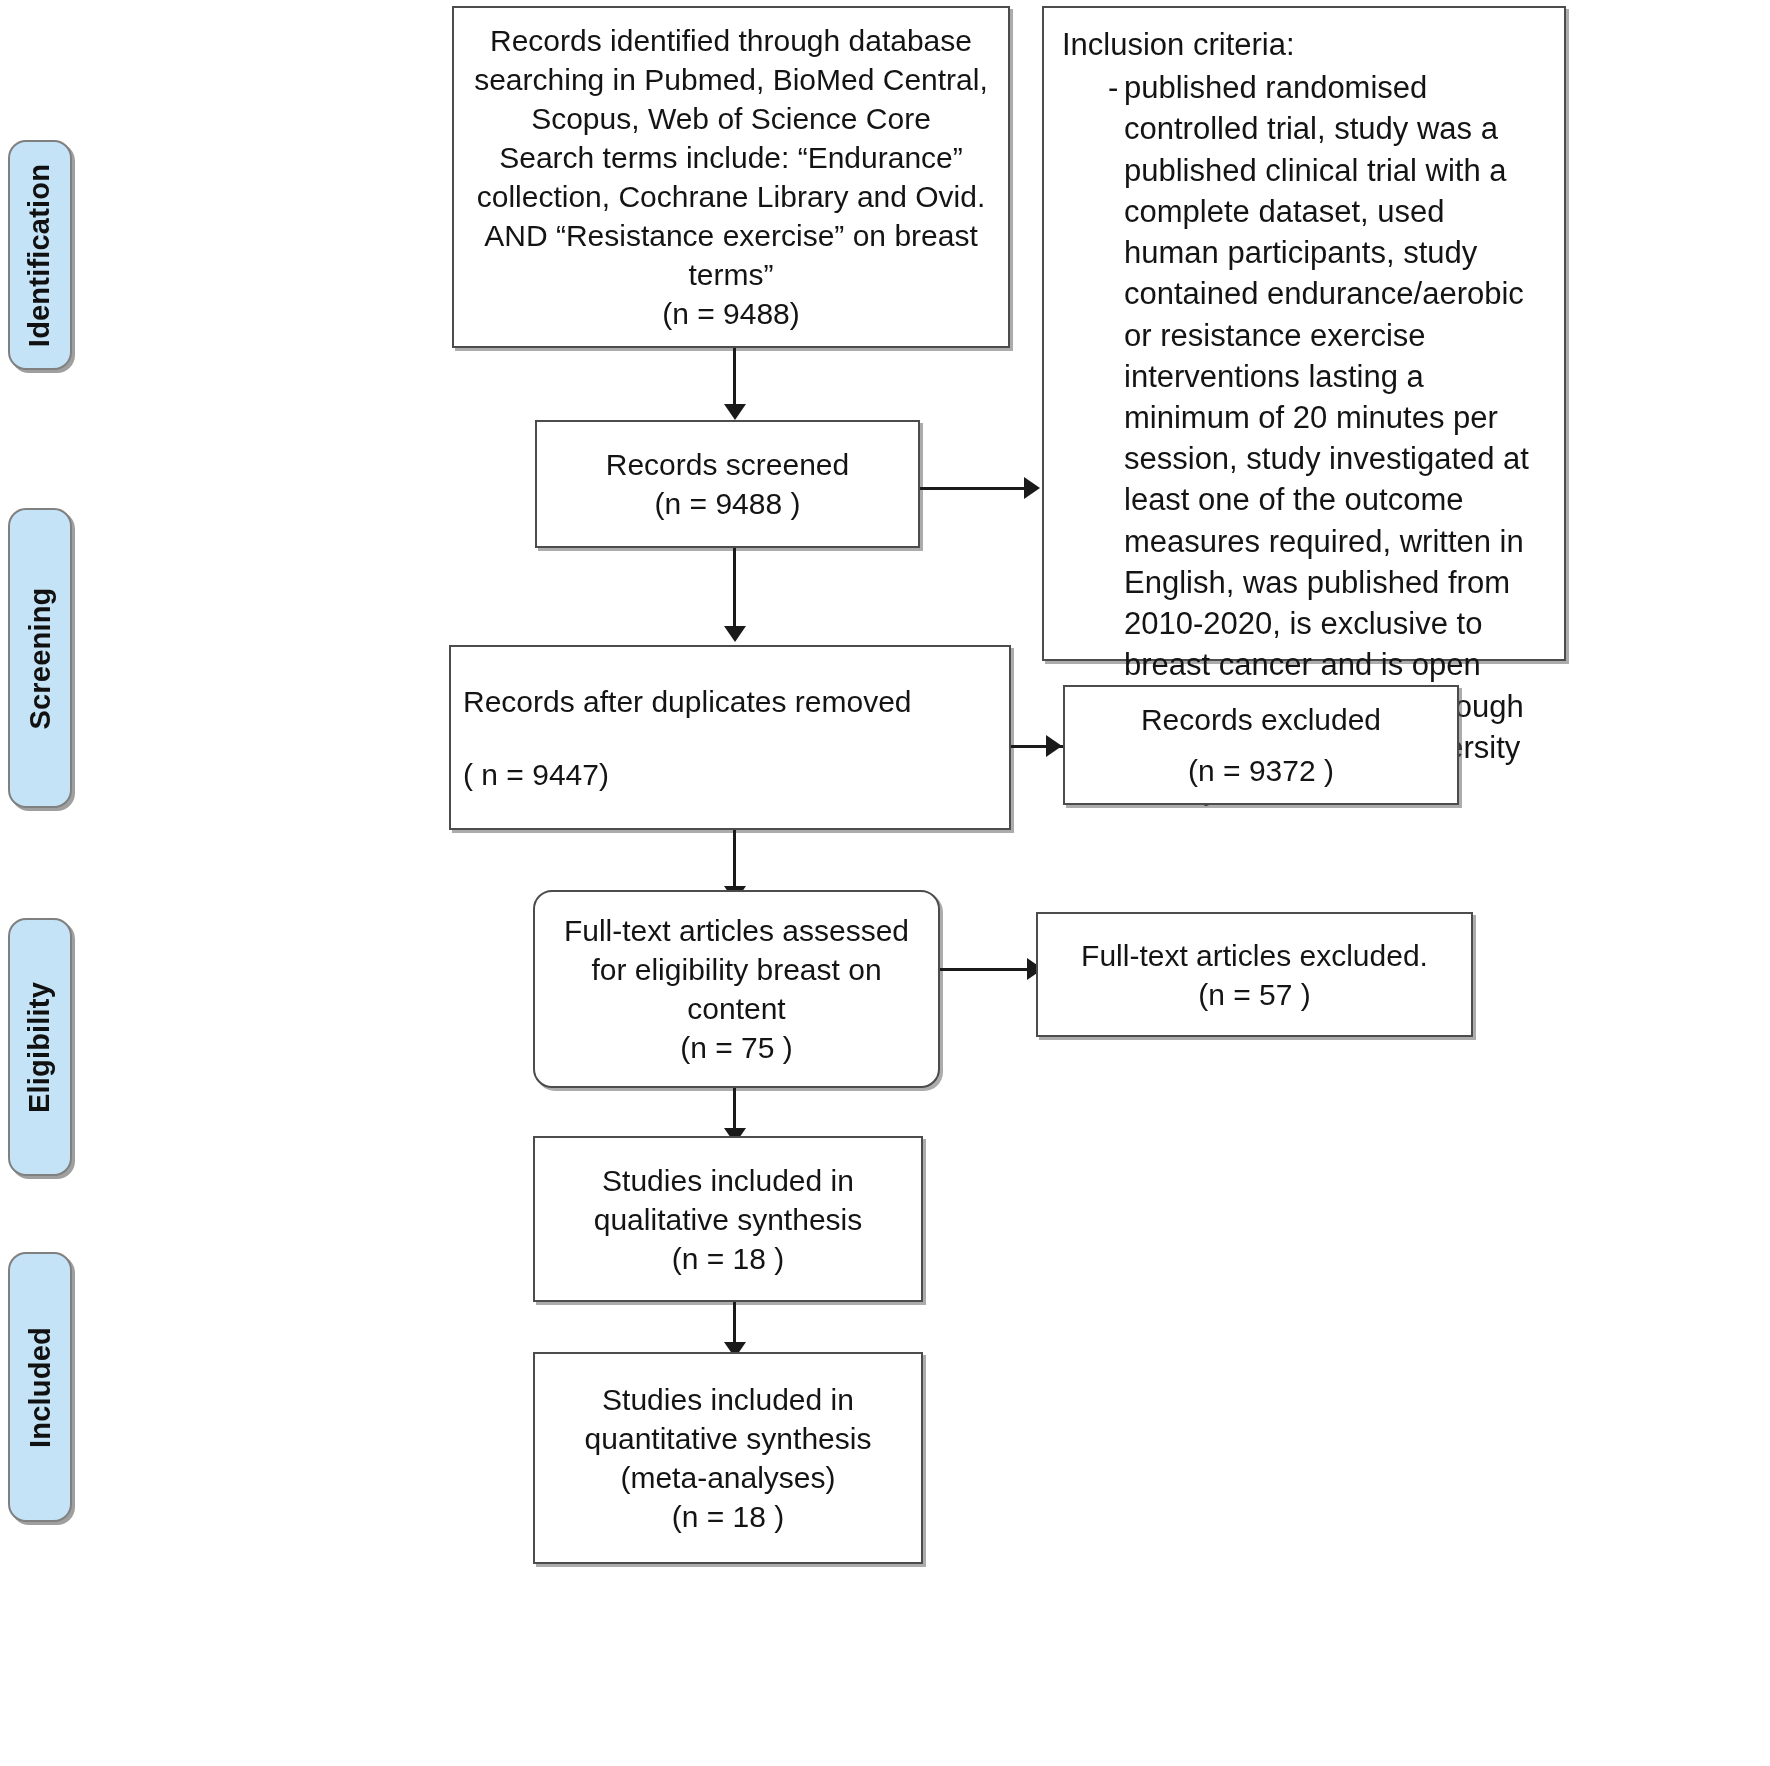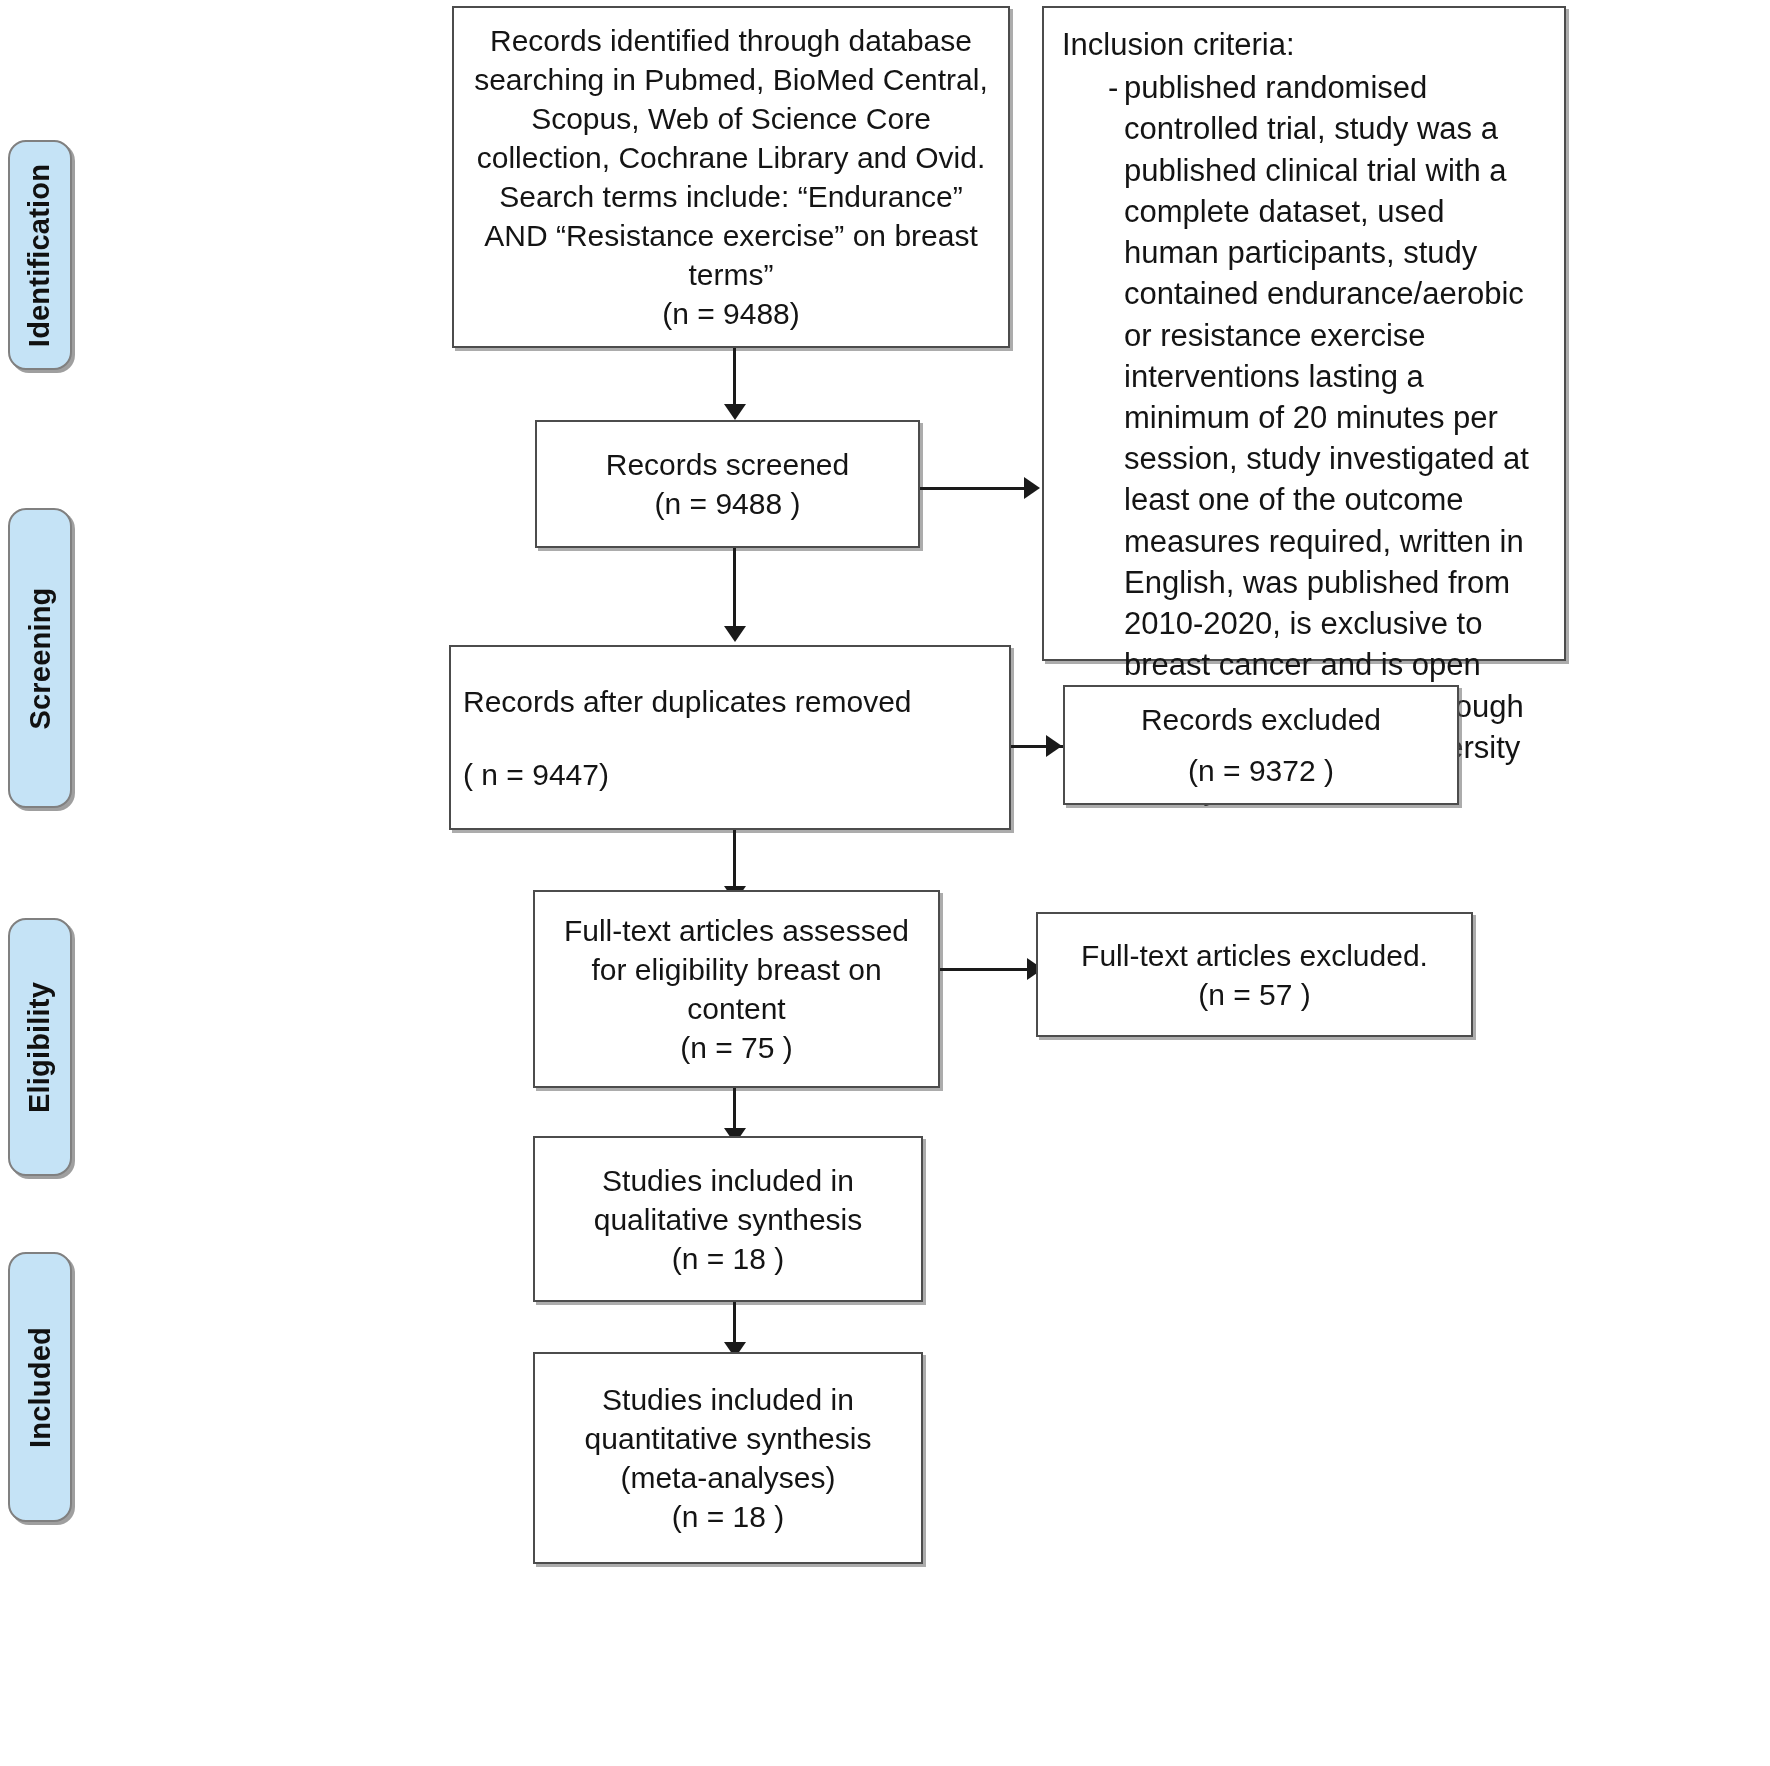--- a/index.html
+++ b/index.html
@@ -129,22 +129,22 @@
   </div>
 
   <div class="stage-label" style="left:8px; top:1252px; width:64px; height:270px;">
     <span>Included</span>
   </div>
 
   <div class="fbox center" style="left:452px; top:6px; width:558px; height:342px;">
     <p>Records identified through database</p>
     <p>searching in Pubmed, BioMed Central,</p>
     <p>Scopus, Web of Science Core</p>
+    <p>Search terms include: “Endurance”</p>
     <p>collection, Cochrane Library and Ovid.</p>
-    <p>Search terms include: “Endurance”</p>
     <p>AND “Resistance exercise” on breast</p>
     <p>terms”</p>
     <p>(n = 9488)</p>
   </div>
 
   <div class="criteria" style="left:1042px; top:6px; width:524px; height:655px;">
     <p class="crit-title">Inclusion criteria:</p>
     <div class="crit-row">
       <div class="crit-bullet">-</div>
       <div class="crit-text">published randomised controlled trial, study was a published clinical trial with a complete dataset, used human participants, study contained endurance/aerobic or resistance exercise interventions lasting a minimum of 20 minutes per session, study investigated at least one of the outcome measures required, written in English, was published from 2010-2020, is exclusive to breast cancer and is open access or accessible through the Loughborough University Library.</div>
@@ -175,21 +175,21 @@
   <div class="arrow-right" style="left:1046px; top:735px;"></div>
 
   <div class="fbox center" style="left:1063px; top:685px; width:396px; height:120px;gap:12px;">
     <p>Records excluded</p>
     <p>(n = 9372 )</p>
   </div>
 
   <div class="vline" style="left:733px; top:830px; height:62px;"></div>
   <div class="arrow-down" style="left:724px; top:886px;"></div>
 
-  <div class="fbox center" style="left:533px; top:890px; width:407px; height:198px;">
+  <div class="fbox center" style="left:533px; top:890px; width:407px; height:198px;border-radius:19px;">
     <p>Full-text articles assessed</p>
     <p>for eligibility breast on</p>
     <p>content</p>
     <p>(n = 75  )</p>
   </div>
 
   <div class="hline" style="left:940px; top:968px; width:88px;"></div>
   <div class="arrow-right" style="left:1027px; top:958px;"></div>
 
   <div class="fbox center" style="left:1036px; top:912px; width:437px; height:125px;">

